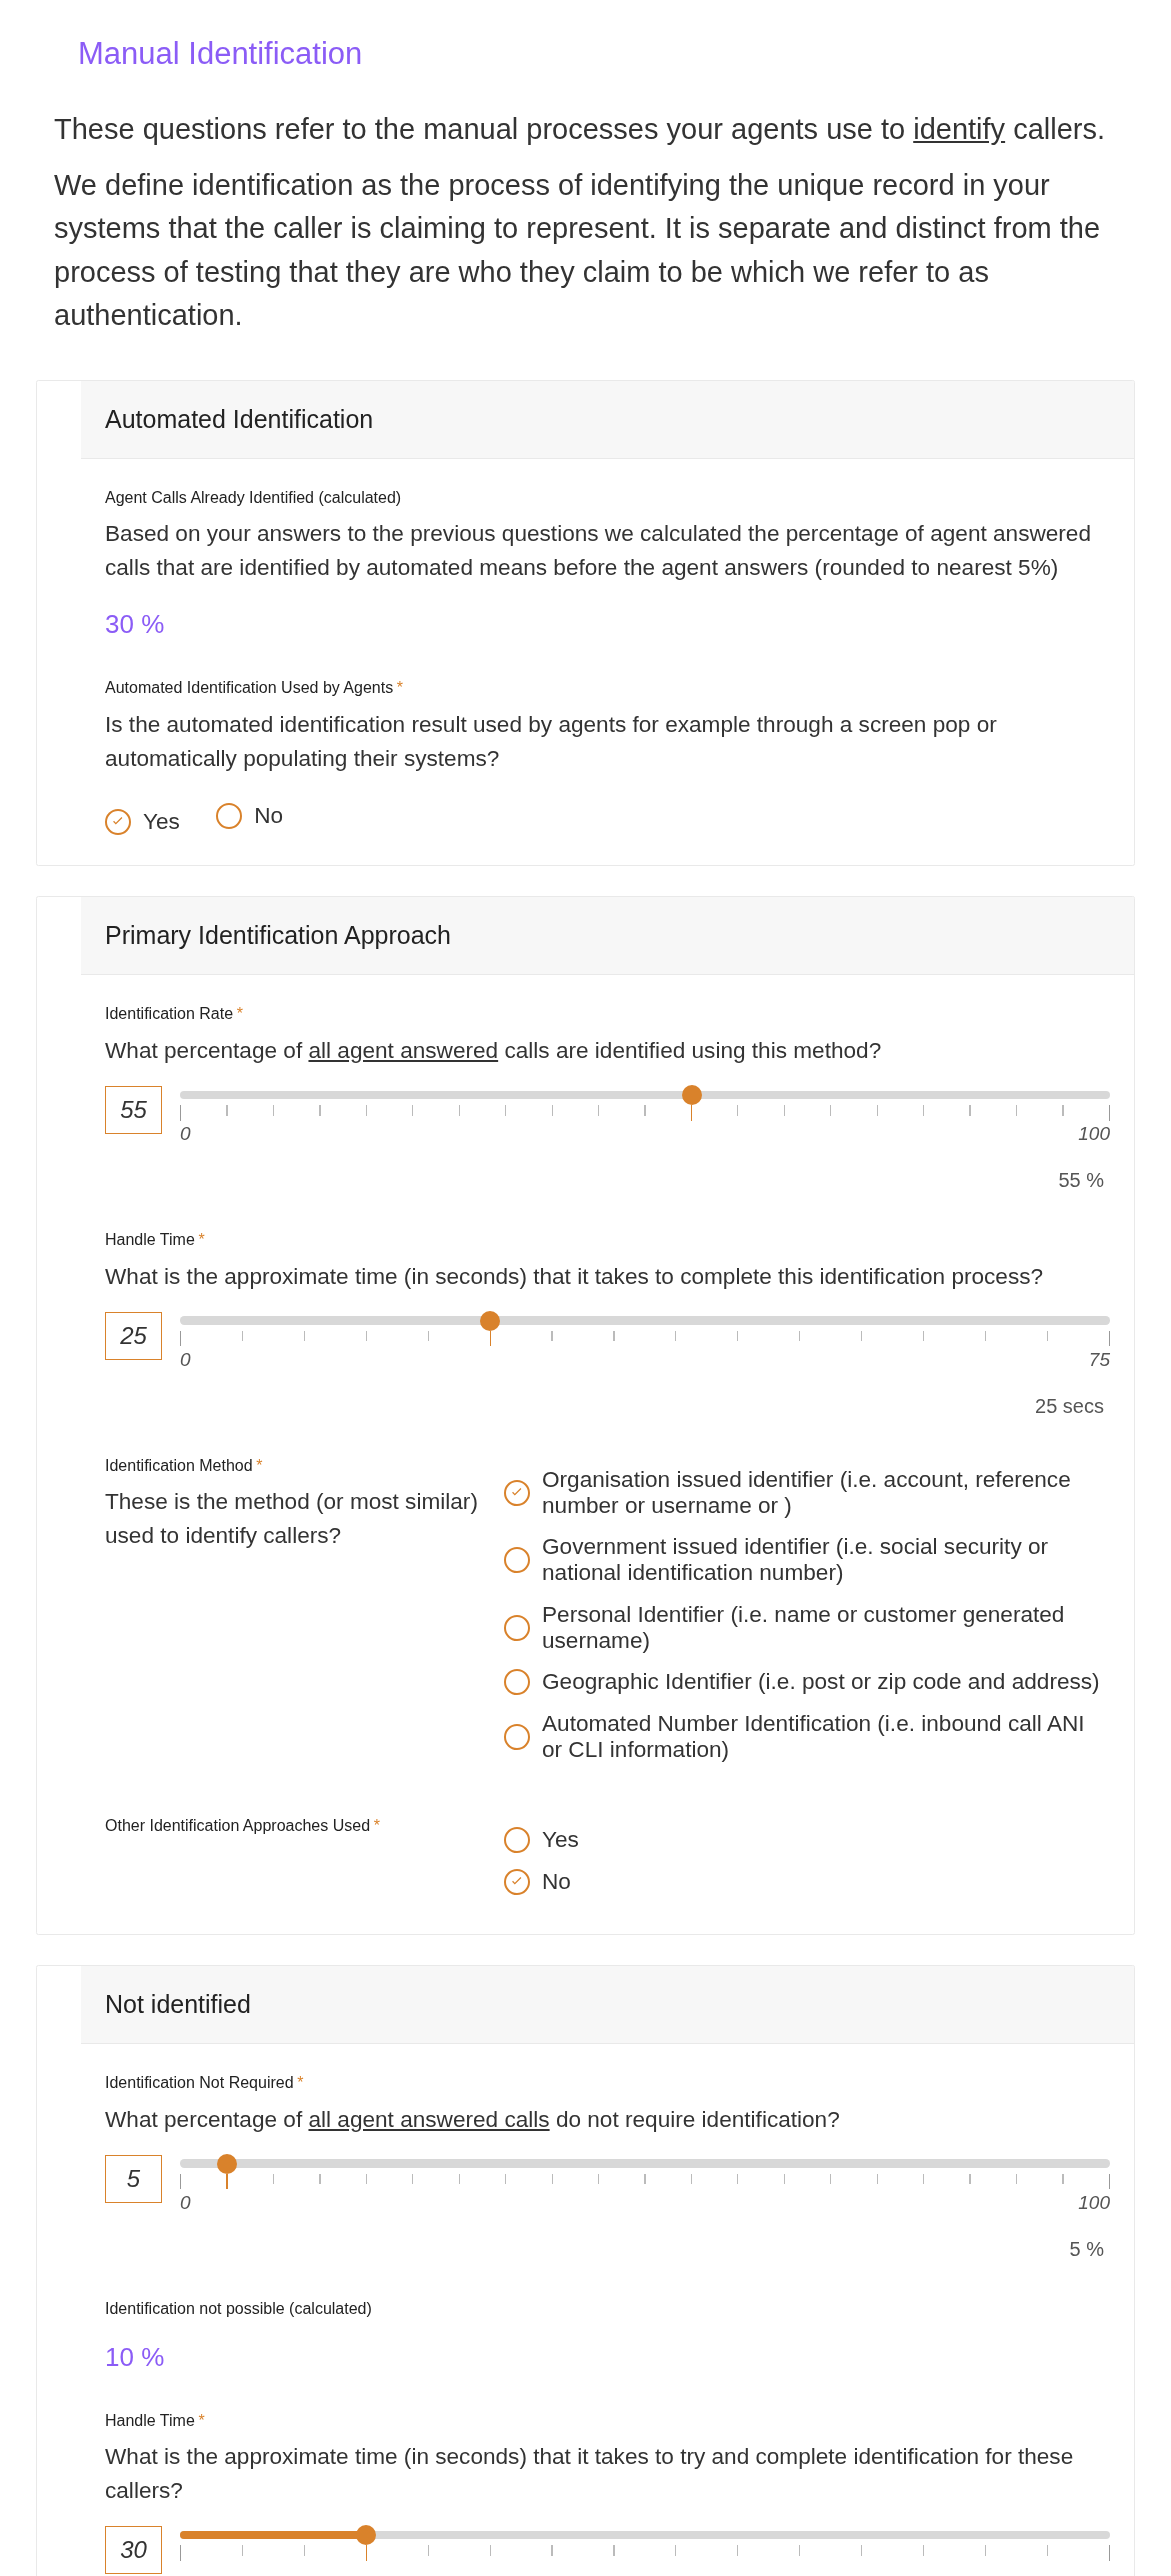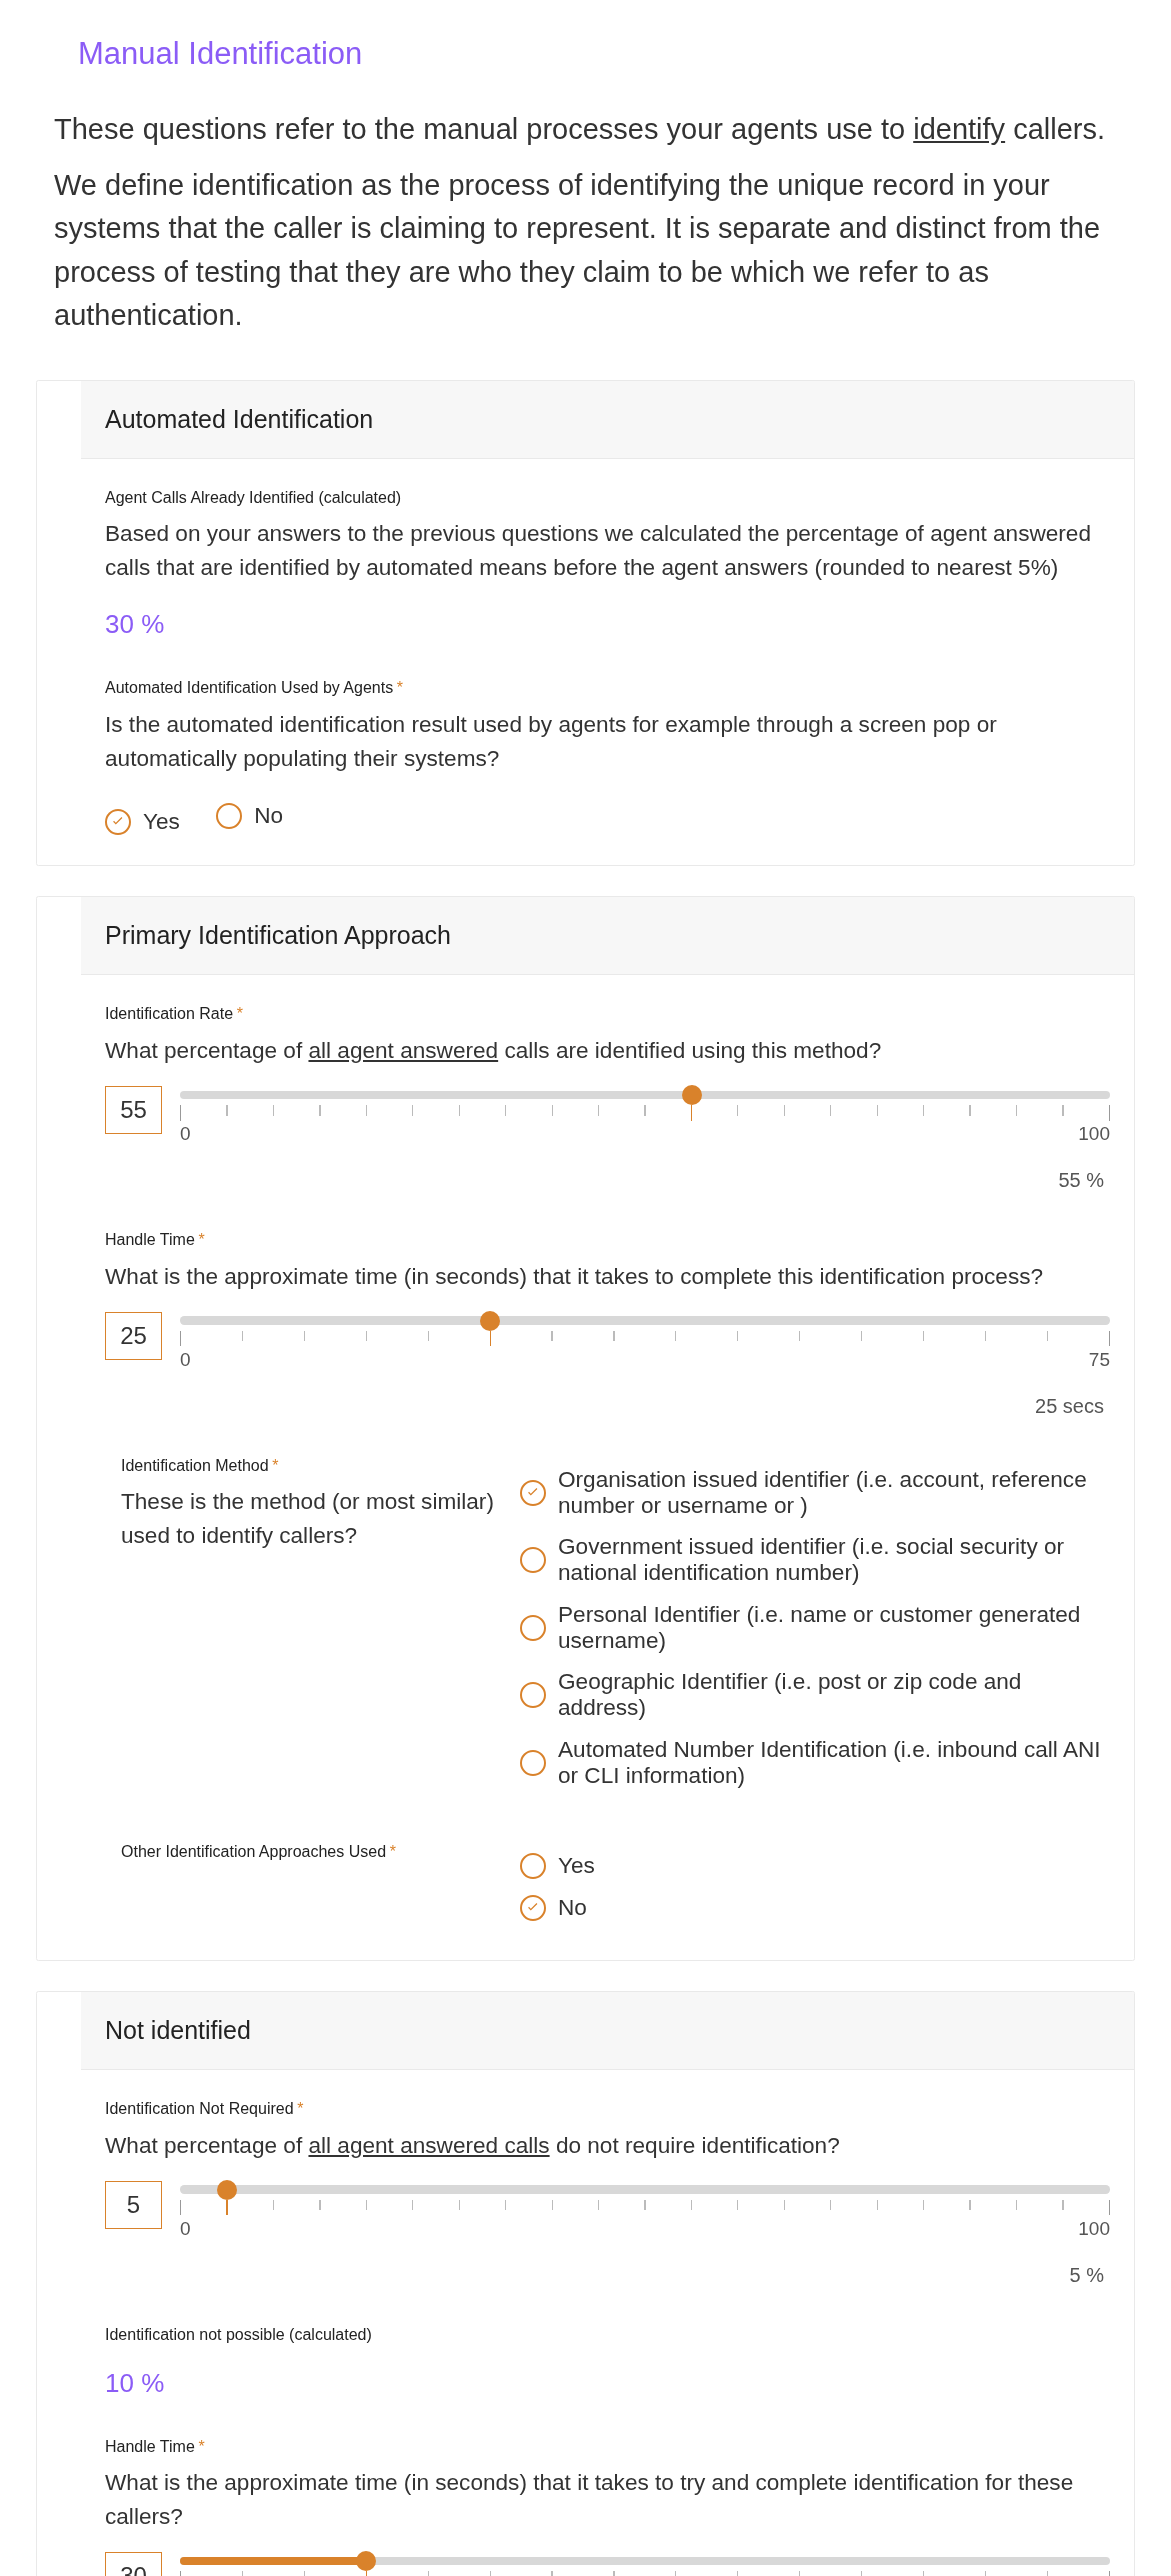--- a/index.html
+++ b/index.html
@@ -41,21 +41,21 @@
   .radio-row { display: inline-flex; align-items: center; margin-right: 30px; margin-top: 10px; cursor: pointer; }
   .radio-col .radio-row { display:flex; margin-bottom: 15.5px; margin-right:0;}
   .radio-btn {
     width: 26px; height: 26px; border: 2.4px solid #d9822b; border-radius: 50%;
     display: inline-flex; align-items: center; justify-content: center;
     margin-right: 12px; flex-shrink: 0;
   }
   .radio-btn.checked svg { display:block; }
   .radio-btn svg { display:none; width:15.5px; height:15.5px; }
   .radio-label { font-size: 22.6px; color:#333; }
-  .slider-wrap { display:flex; align-items:flex-start; gap: 18px; }
+  .slider-wrap { display:flex; align-items:flex-start; gap: 18px; font-style: italic; }
   .value-box {
     width: 57px; height: 48px; border: 1.2px solid #d9822b;
     display:flex; align-items:center; justify-content:center;
     font-size: 24px; color:#333; flex-shrink: 0;
   }
   .slider-col { flex:1; padding-top: 4.8px; }
   .track {
     position: relative; height: 8.3px; background: #d8d8d8; border-radius: 4.2px;
   }
   .fill { position:absolute; left:0; top:0; height:100%; background:#d9822b; border-radius:4.2px 0 0 4.2px; }
@@ -63,21 +63,21 @@
     position:absolute; top:50%; width:20px; height:20px; background:#d9822b;
     border-radius:50%; transform:translate(-50%,-50%);
   }
   .ticks { display:flex; justify-content:space-between; margin-top:6px; }
   .tick { width:1.2px; height:10.7px; background:#bbb; }
   .tick.major { height:15.5px; background:#999; }
   .tick.value-tick { background:#d9822b; height:15.5px; }
   .scale { display:flex; justify-content:space-between; margin-top:2.4px; font-size:19px; color:#555; }
   .value-readout { text-align:right; font-size:20px; color:#555; margin-top:24px; padding-right:6px; }
   .two-col { display:flex; gap:24px; }
-  .two-col .left { width: 375px; flex-shrink:0;margin-left:16px; }
+  .two-col .left { width: 375px; flex-shrink:0; }
   .two-col .right { flex:1; }
 </style>
 </head>
 <body>
 
 <div class="page">
   <h1 class="page-title">Manual Identification</h1>
 
   <div class="intro">
     <p><span>These questions refer to the manual processes your agents use to </span><span class="underline">identify</span><span> callers.</span></p>

